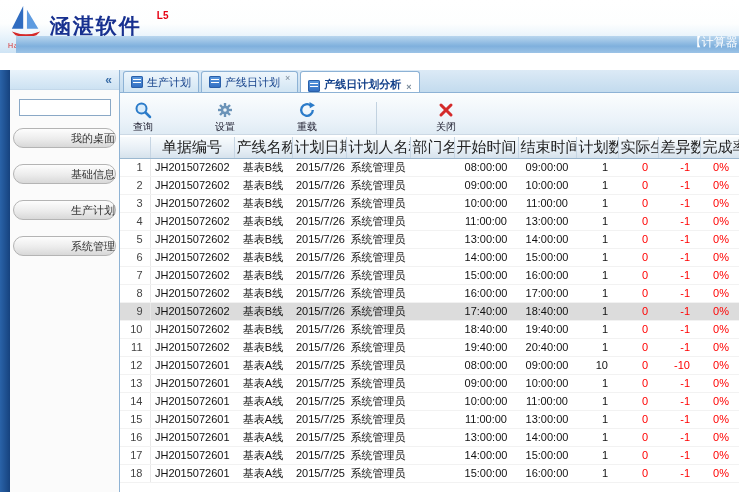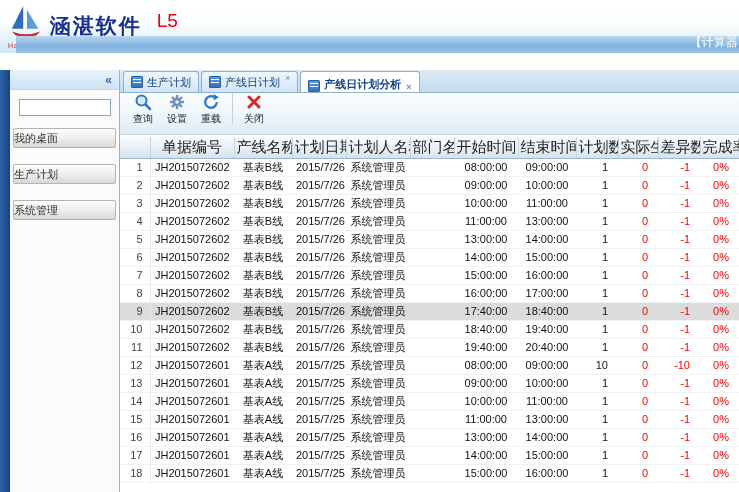--- a/index.html
+++ b/index.html
@@ -9,55 +9,55 @@
   
   .header { position: absolute; left: 0; top: 0; width: 739px; height: 53px;
     background: linear-gradient(180deg, #ffffff 0%, #fdfefe 45%, #e8f3fb 70%, #cfe4f5 100%); overflow: hidden; }
   .header-band { position: absolute; left: 16px; bottom: 0; width: 100%; height: 17px;
     background: linear-gradient(180deg, #b9d6ee, #7fb0dd 60%, #9cc3e6); }
   .header-band-text { position: absolute; right: 2px; bottom: 2px; color: #ffffff; font-size: 12px; white-space: nowrap; }
   .logo-wrap { position: absolute; left: 8px; top: 4px; display: flex; align-items: flex-start; }
   .logo-sail { display: flex; flex-direction: column; align-items: center; margin-right: 6px; }
   .logo-brand { color: #d42a2a; font-size: 7px; line-height: 7px; letter-spacing: 1px; }
   .logo-title { font-size: 21px; font-weight: bold; color: #17308f; letter-spacing: 2px; margin-top: 8px; }
-  .logo-version { font-size: 19px; font-weight: normal; color: #e60012; margin: 6px 0 0 5px; padding-left: 10px; }
+  .logo-version { font-size: 10px; font-weight: bold; color: #e60012; margin: 6px 0 0 5px; padding-left: 10px; }
   .logo-reflection { position: absolute; left: 46px; top: 40px; font-size: 19px; font-weight: bold;
     color: #9ec6e8; letter-spacing: 2px; transform: scaleY(-0.9) skewX(-8deg); opacity: 0.55; pointer-events: none; }
 
   
   .left-strip { position: absolute; left: 0; top: 70px; width: 10px; height: 422px;
     background: linear-gradient(90deg, #2a63a8, #16427e); }
   .sidebar { position: absolute; left: 10px; top: 70px; width: 110px; height: 422px;
     background: #fbfbfb; border-right: 1px solid #8fb3d4; }
   .sidebar-header { height: 20px; background: linear-gradient(180deg, #e9f3fb, #cde2f2);
     border-bottom: 1px solid #c3d8ea; text-align: right; padding: 3px 7px 0 0;
     color: #3a6ea8; font-weight: bold; font-size: 12px; line-height: 14px; cursor: pointer; }
   .sidebar-search { display: block; width: 92px; height: 17px; margin: 9px auto 12px;
     border: 1px solid #8aa8c6; background: #fff; font-size: 11px; padding: 0 3px; }
-  .sidebar-item { margin: 4px 3px 16px; height: 20px; line-height: 19px; text-align: left;
+  .sidebar-item { margin: 4px 3px 16px; height: 20px; line-height: 19px; text-align: right;
     background: linear-gradient(180deg, #fdfdfd, #ececec 55%, #d8d8d8); border: 1px solid #b4b4b4;
-    border-radius: 2px; color: #333; cursor: pointer; }
+    border-radius: 10px; color: #333; cursor: pointer; }
 
   
   .main { position: absolute; left: 120px; top: 70px; width: 619px; height: 422px; background: #fff; }
 
   .tabbar { height: 23px; background: linear-gradient(180deg, #dceaf6, #c3dbee);
     border-bottom: 1px solid #8db2d5; display: flex; align-items: flex-end; padding-left: 3px; }
   .tab { display: flex; align-items: center; height: 21px; padding: 0 7px; margin-right: 2px;
     border: 1px solid #8db2d5; border-bottom: none; border-radius: 3px 3px 0 0;
     background: linear-gradient(180deg, #eef6fc, #d2e5f3); color: #15428b; cursor: pointer; white-space: nowrap; }
   .tab.active { background: #ffffff; font-weight: bold; align-items: flex-end; }
   .tab-icon { width: 12px; height: 12px; border-radius: 2px; margin-right: 4px; position: relative;
     background: linear-gradient(180deg, #5d9be0, #2f6cc0); box-shadow: inset 0 0 0 1px #2a5fa8; flex: 0 0 12px; }
   .tab-icon::before { content: ""; position: absolute; left: 2px; right: 2px; top: 3px; height: 1px;
     background: #fff; box-shadow: 0 3px 0 #fff; }
   .tab-close { color: #7a8a9a; font-size: 9px; line-height: 9px; margin: -8px 0 0 5px; cursor: pointer; }
 
   .toolbar { height: 42px; background: linear-gradient(180deg, #fbfdfe, #eaf2f9 70%, #dfebf4);
-    border-bottom: 1px solid #ccd9e5; display: flex; align-items: flex-start; padding-left: 6px; }
+    border-bottom: 1px solid #ccd9e5; display: flex; align-items: flex-end; padding-left: 6px; gap: 48px; }
   .tool { width: 34px; display: flex; flex-direction: column; align-items: center; cursor: pointer; }
   .tool-icon { width: 18px; height: 18px; }
   .tool-icon svg { display: block; }
   .tool-label { font-size: 10px; color: #223; margin-top: 1px; white-space: nowrap; }
   .tool-divider { width: 1px; height: 32px; background: #c2d2e0; margin: 0 4px; }
 
   
   .grid { position: absolute; left: 0; top: 67px; width: 619px; height: 355px; overflow: hidden; background: #fff; }
   table { border-collapse: collapse; table-layout: fixed; width: 619px; }
   thead th { height: 21px; background: linear-gradient(180deg, #f8fbfd, #e6eef5 60%, #d6e2ec);
@@ -96,20 +96,21 @@
 </div>
 
 <div class="left-strip"></div>
 <div class="sidebar">
   <div class="sidebar-header">
     <span>«</span>
   </div>
   <input class="sidebar-search" value="" style="">
   <div id="sidebar-items">
       <div class="sidebar-item">我的桌面</div>
+      <div class="sidebar-item">基础信息</div>
       <div class="sidebar-item">生产计划</div>
       <div class="sidebar-item">系统管理</div>
     </div>
 </div>
 
 <div class="main">
   <div class="tabbar" id="tabbar">
       <div class="tab">
         <span class="tab-icon"></span>
         <span>生产计划</span>

